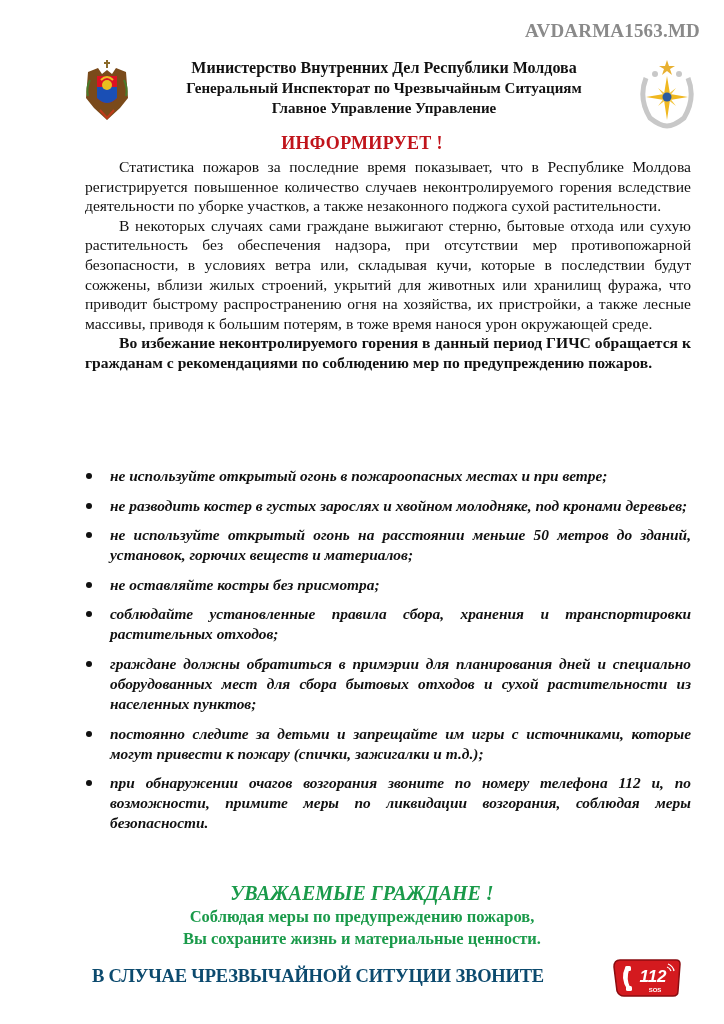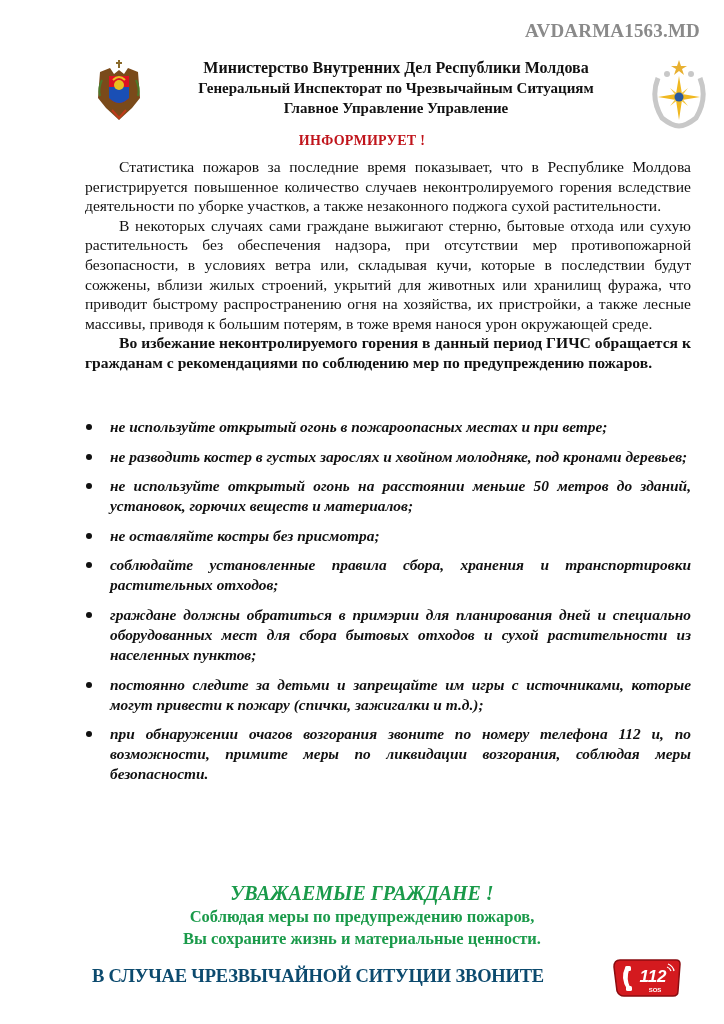--- a/index.html
+++ b/index.html
@@ -1,34 +1,34 @@
 <!DOCTYPE html>
 <html><head>
 <meta charset="utf-8">
 <style>
   html, body { margin: 0; padding: 0; background: #ffffff; }
   body { width: 724px; height: 1024px; position: relative; overflow: hidden;
          font-family: "Liberation Serif", "DejaVu Serif", serif; color: #111; }
   .watermark { position: absolute; top: 20px; right: 24px; font-size: 19px; font-weight: bold;
                color: #8a8a8a; letter-spacing: 0.2px; }
-  .header { position: absolute; top: 56px; left: 16px; width: 604px; height: 70px; }
+  .header { position: absolute; top: 56px; left: 4px; width: 604px; height: 70px; }
   .coat { position: absolute; left: 80px; top: 2px; width: 46px; height: 66px; }
   .emblem { position: absolute; left: 632px; top: 2px; width: 62px; height: 72px; }
   .org { position: absolute; left: 130px; width: 500px; top: 2px; text-align: center;
          font-weight: bold; line-height: 20px; }
   .org .l1 { font-size: 16px; }
   .org .l2 { font-size: 15px; }
   .org .l3 { font-size: 15px; }
   .title { position: absolute; top: 133px; left: 0; width: 724px; text-align: center;
-           color: #c0141b; font-weight: bold; font-size: 14px; letter-spacing: 0.3px; }
+           color: #c0141b; font-weight: bold; font-size: 18px; letter-spacing: 0.3px; }
   .body { position: absolute; top: 157px; left: 85px; width: 606px; font-size: 15.6px;
           line-height: 19.6px; text-align: justify; }
   .body p { margin: 0; text-indent: 34px; }
   .body p.bold { font-weight: bold; }
-  ul.rules { position: absolute; top: 417px; left: 85px; width: 606px; margin: 0; padding: 0;
+  ul.rules { position: absolute; top: 466px; left: 85px; width: 606px; margin: 0; padding: 0;
              list-style: none; font-style: italic; font-weight: bold; font-size: 15.4px;
              line-height: 20px; text-align: justify; }
   ul.rules li { position: relative; padding-left: 25px; margin-bottom: 9.6px; }
   ul.rules li .dot { position: absolute; left: 1px; top: 7px; width: 6px; height: 6px;
                      border-radius: 50%; background: #111; }
   .appeal { position: absolute; top: 880px; left: 0; width: 724px; text-align: center;
             color: #1a9a4a; font-weight: bold; }
   .appeal .h { font-size: 20px; font-style: italic; line-height: 26px; }
   .appeal .s { font-size: 16.5px; line-height: 22px; }
   .call { position: absolute; top: 966px; left: 92px; color: #0c4a6e; font-weight: bold;

